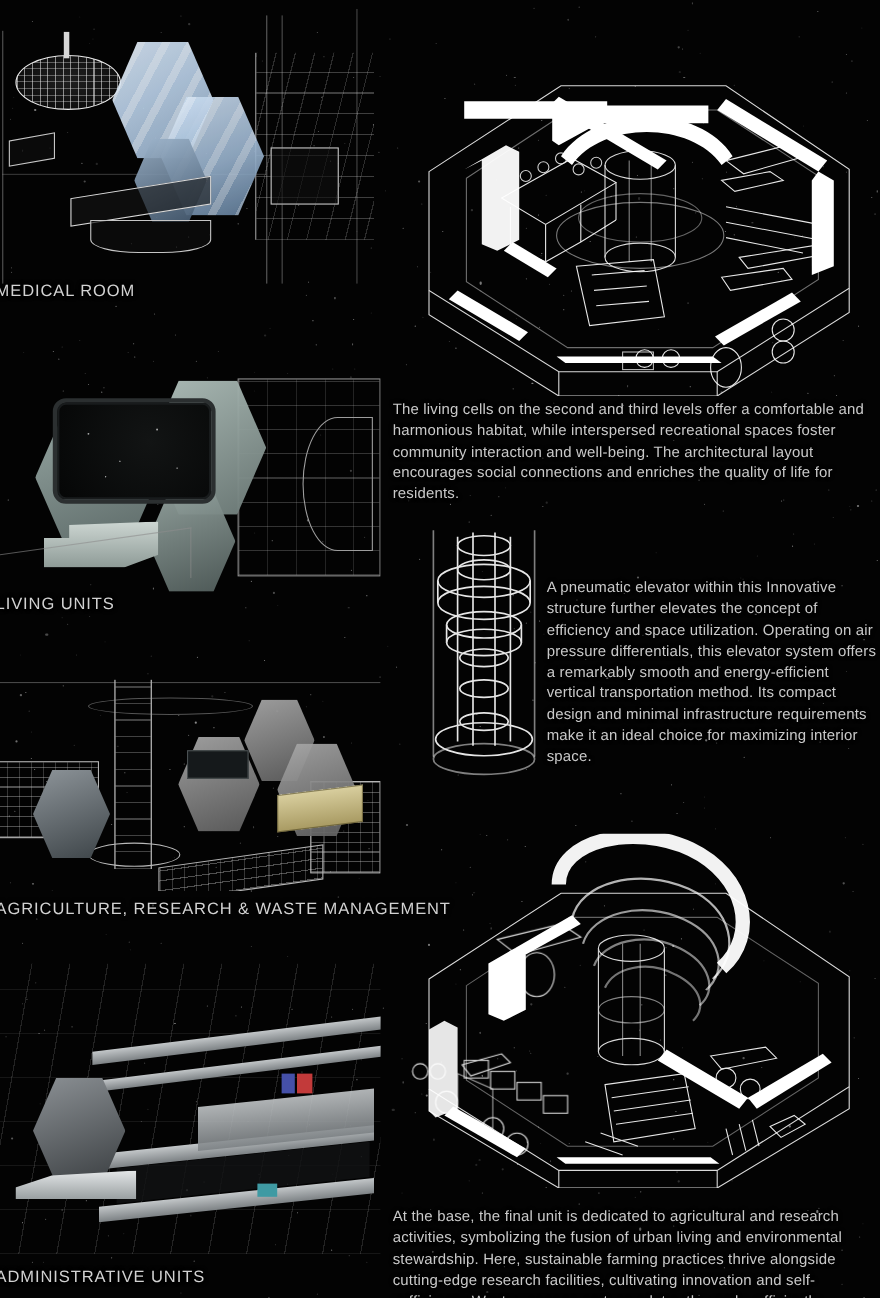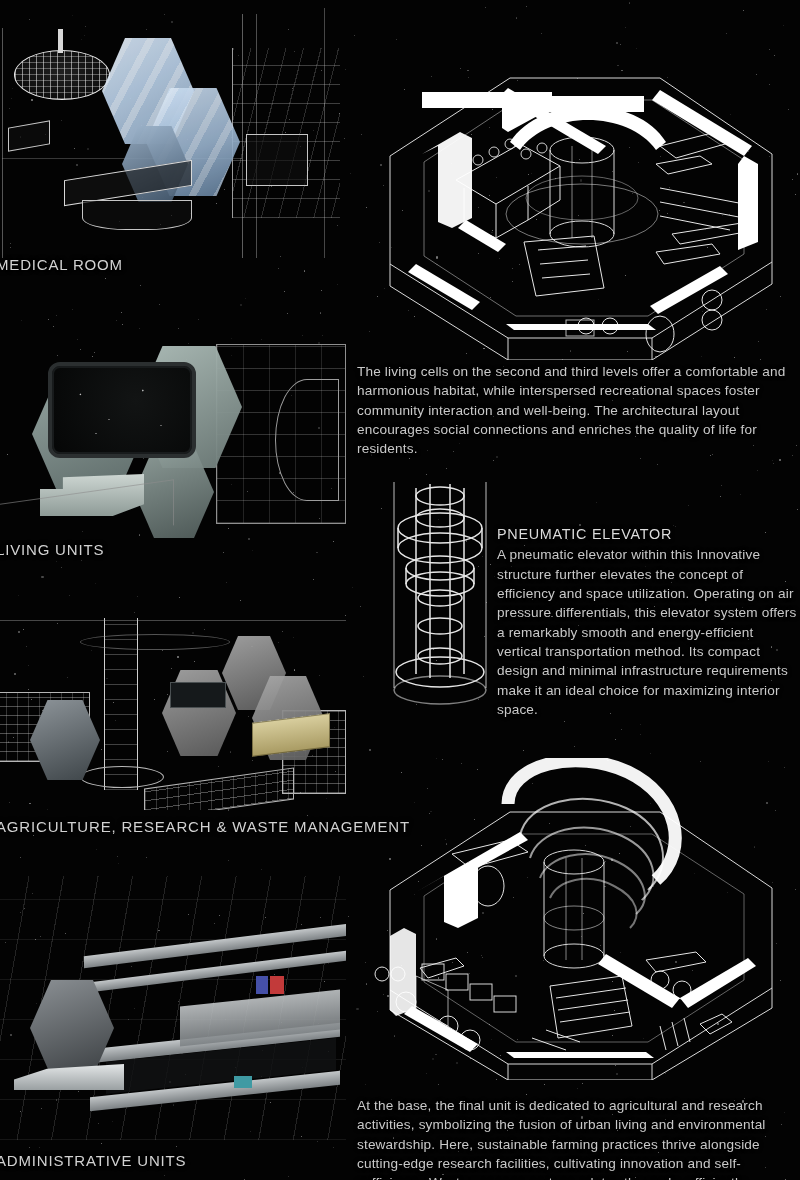--- a/index.html
+++ b/index.html
@@ -964,21 +964,20 @@
         <ellipse cx="68" cy="22" rx="24" ry="9"></ellipse>
         <ellipse cx="68" cy="44" rx="24" ry="9"></ellipse>
         <ellipse cx="68" cy="124" rx="22" ry="8"></ellipse>
         <ellipse cx="68" cy="152" rx="22" ry="8"></ellipse>
         <ellipse cx="68" cy="182" rx="22" ry="8"></ellipse>
       </g>
     </svg>
   </div>
 
   <div class="para" style="left:497px; top:524px; width:300px;">
-    <span class="hd">PNEUMATIC ELEVATOR</span>
     <span>A pneumatic elevator within this Innovative structure further elevates the concept of efficiency and space utilization. Operating on air pressure differentials, this elevator system offers a remarkably smooth and energy-efficient vertical transportation method. Its compact design and minimal infrastructure requirements make it an ideal choice for maximizing interior space.</span>
   </div>
 
   <div class="axo" style="left:360px; top:758px;">
     <svg width="440" height="322" viewBox="0 0 440 322">
       <g fill="none" stroke="#ffffff" stroke-width="1" opacity=".85">
         <path d="M30 132 L150 54 L300 54 L412 130 L412 230 L292 306 L148 306 L30 232 Z"></path>
         <path d="M30 232 L30 252 L148 322 L292 322 L412 250 L412 230"></path>
         <path d="M148 306 L148 322 M292 306 L292 322"></path>
         <path d="M64 138 L158 76 L292 76 L384 136 L384 222 L288 284 L156 284 L64 224 Z" opacity=".45"></path>

